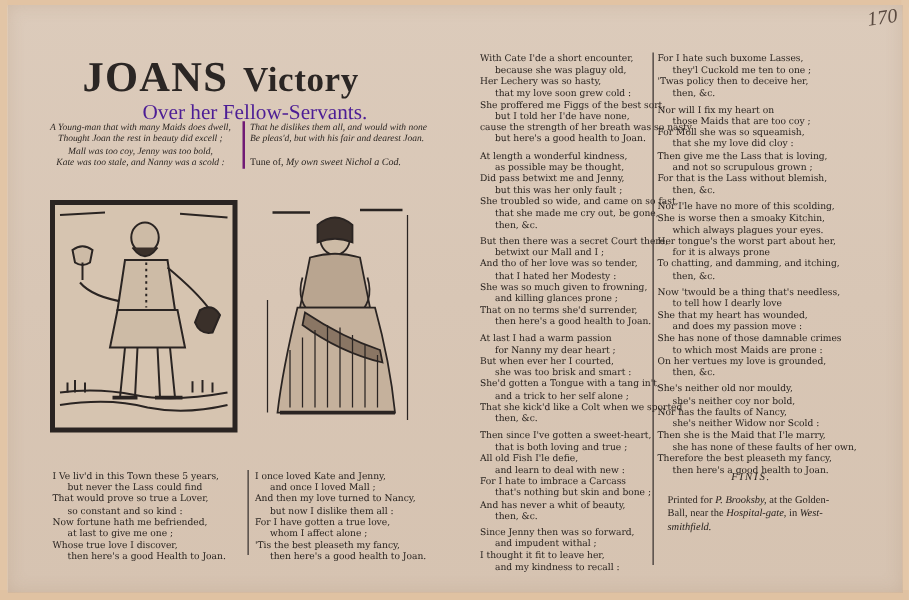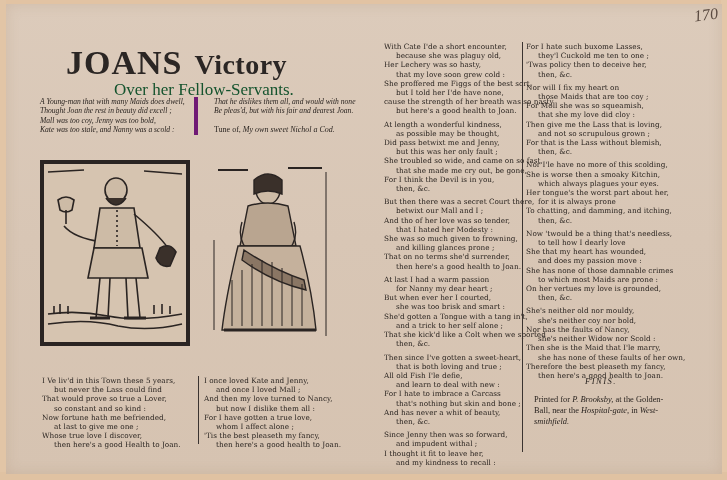--- a/index.html
+++ b/index.html
@@ -27,27 +27,27 @@
   }
 
   
   .title {
     position: absolute; left: 66px; top: 44px;
     font-size: 33px; letter-spacing: 0.5px; color: #2b2624; white-space: nowrap;
   }
   .title .t1 { font-weight: bold; font-size: 34px; letter-spacing: 1px; }
   .title .t2 { font-weight: bold; font-size: 28px; margin-left: 12px; }
   .subtitle {
-    position: absolute; left: 114px; top: 80px; font-size: 17px; color: #14532d; white-space: nowrap;
+    position: absolute; left: 114px; top: 80px; font-size: 17px; color: #4c1d95; white-space: nowrap;
   }
   .argument {
     position: absolute; top: 97px; font-size: 7.6px; line-height: 9.3px; font-style: italic; white-space: nowrap;
   }
-  .argument.left { left: 40px; }
-  .argument.right { left: 194px; padding-left: 16px; border-left: 4px solid #701a75; height: 38px; }
+  .argument.left { left: 40px; text-align: center; }
+  .argument.right { left: 194px; padding-left: 4px; border-left: 2px solid #701a75; height: 38px; }
   .tune { margin-top: 9px; font-style: normal; font-size: 8px; }
   .tune i { }
 
   .woodcut {
     position: absolute; overflow: hidden;
   }
   .woodcut.man {
     left: 40px; top: 160px; width: 150px; height: 186px;
     border: 4px solid #2a2422; background: #d6c4b0; box-sizing: border-box;
   }
@@ -189,21 +189,20 @@
     <span class="ln">cause the strength of her breath was so nasty</span>
     <span class="ln in">but here's a good health to Joan.</span>
   </div>
   <div class="stz">
     <span class="ln">At length a wonderful kindness,</span>
     <span class="ln in">as possible may be thought,</span>
     <span class="ln">Did pass betwixt me and Jenny,</span>
     <span class="ln in">but this was her only fault ;</span>
     <span class="ln">She troubled so wide, and came on so fast,</span>
     <span class="ln in">that she made me cry out, be gone,</span>
-    <span class="ln">For I think the Devil is in you,</span>
     <span class="ln in">then, &amp;c.</span>
   </div>
   <div class="stz">
     <span class="ln">But then there was a secret Court there,</span>
     <span class="ln in">betwixt our Mall and I ;</span>
     <span class="ln">And tho of her love was so tender,</span>
     <span class="ln in">that I hated her Modesty :</span>
     <span class="ln">She was so much given to frowning,</span>
     <span class="ln in">and killing glances prone ;</span>
     <span class="ln">That on no terms she'd surrender,</span>

